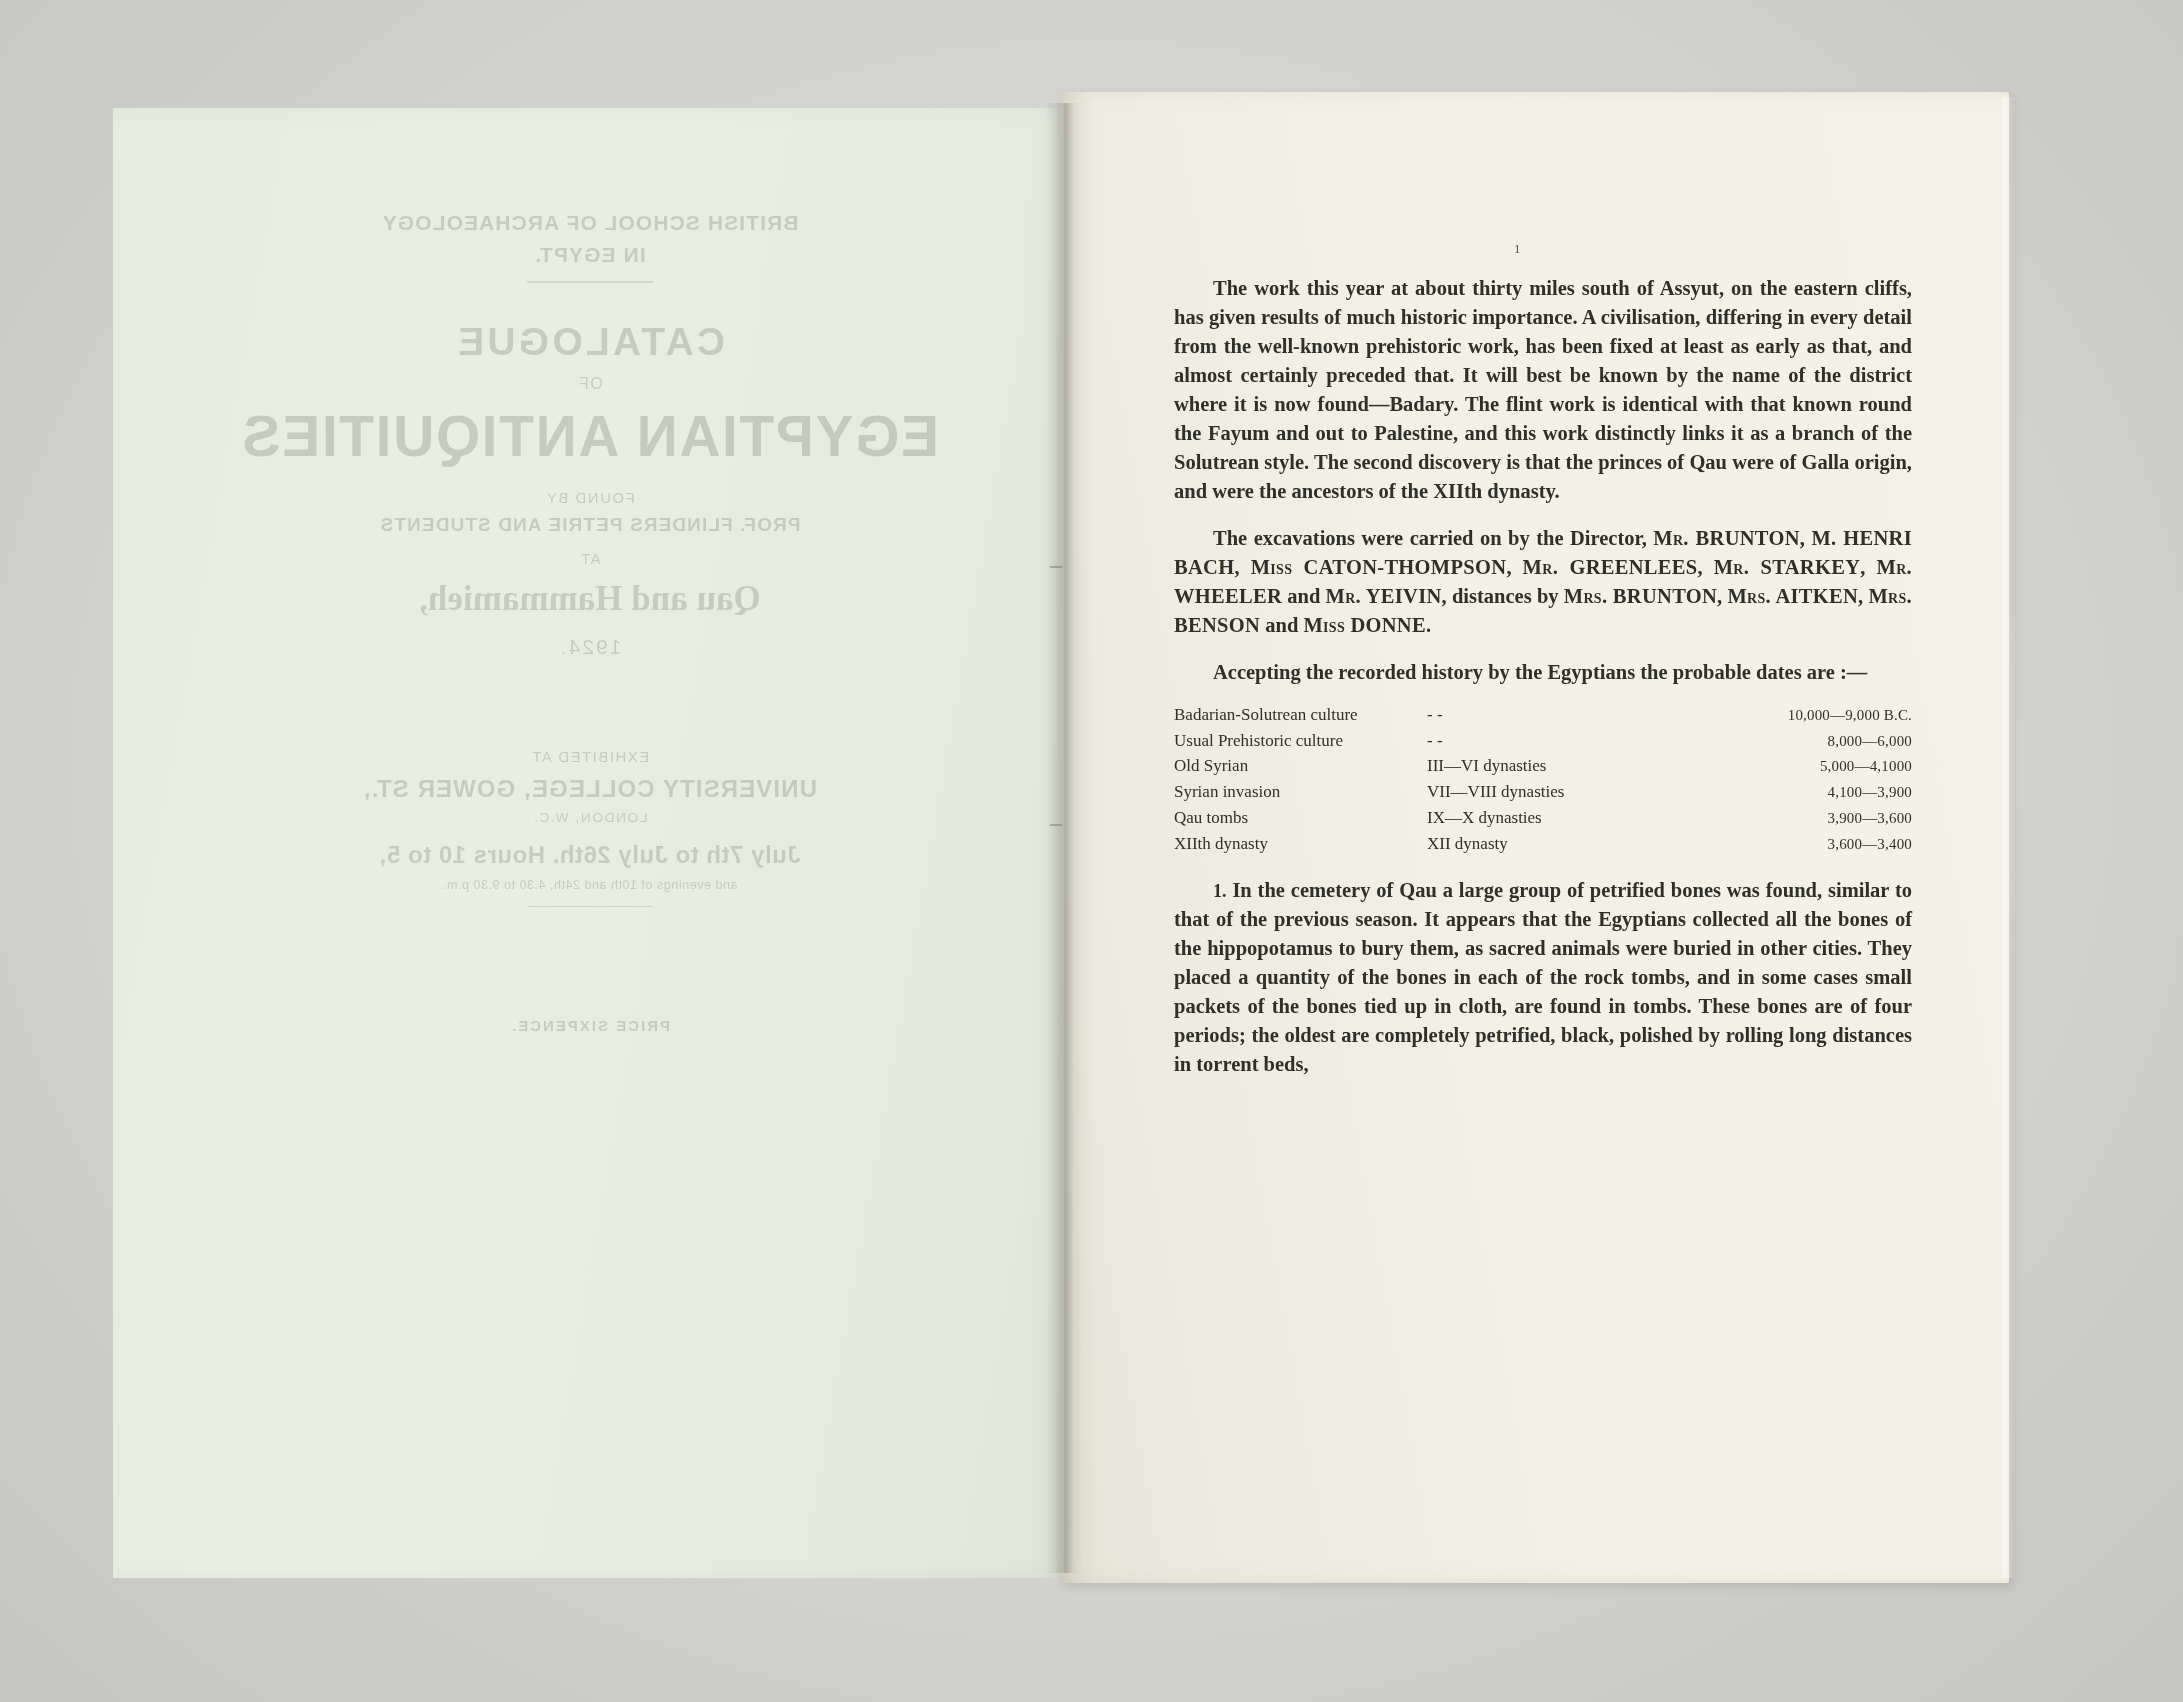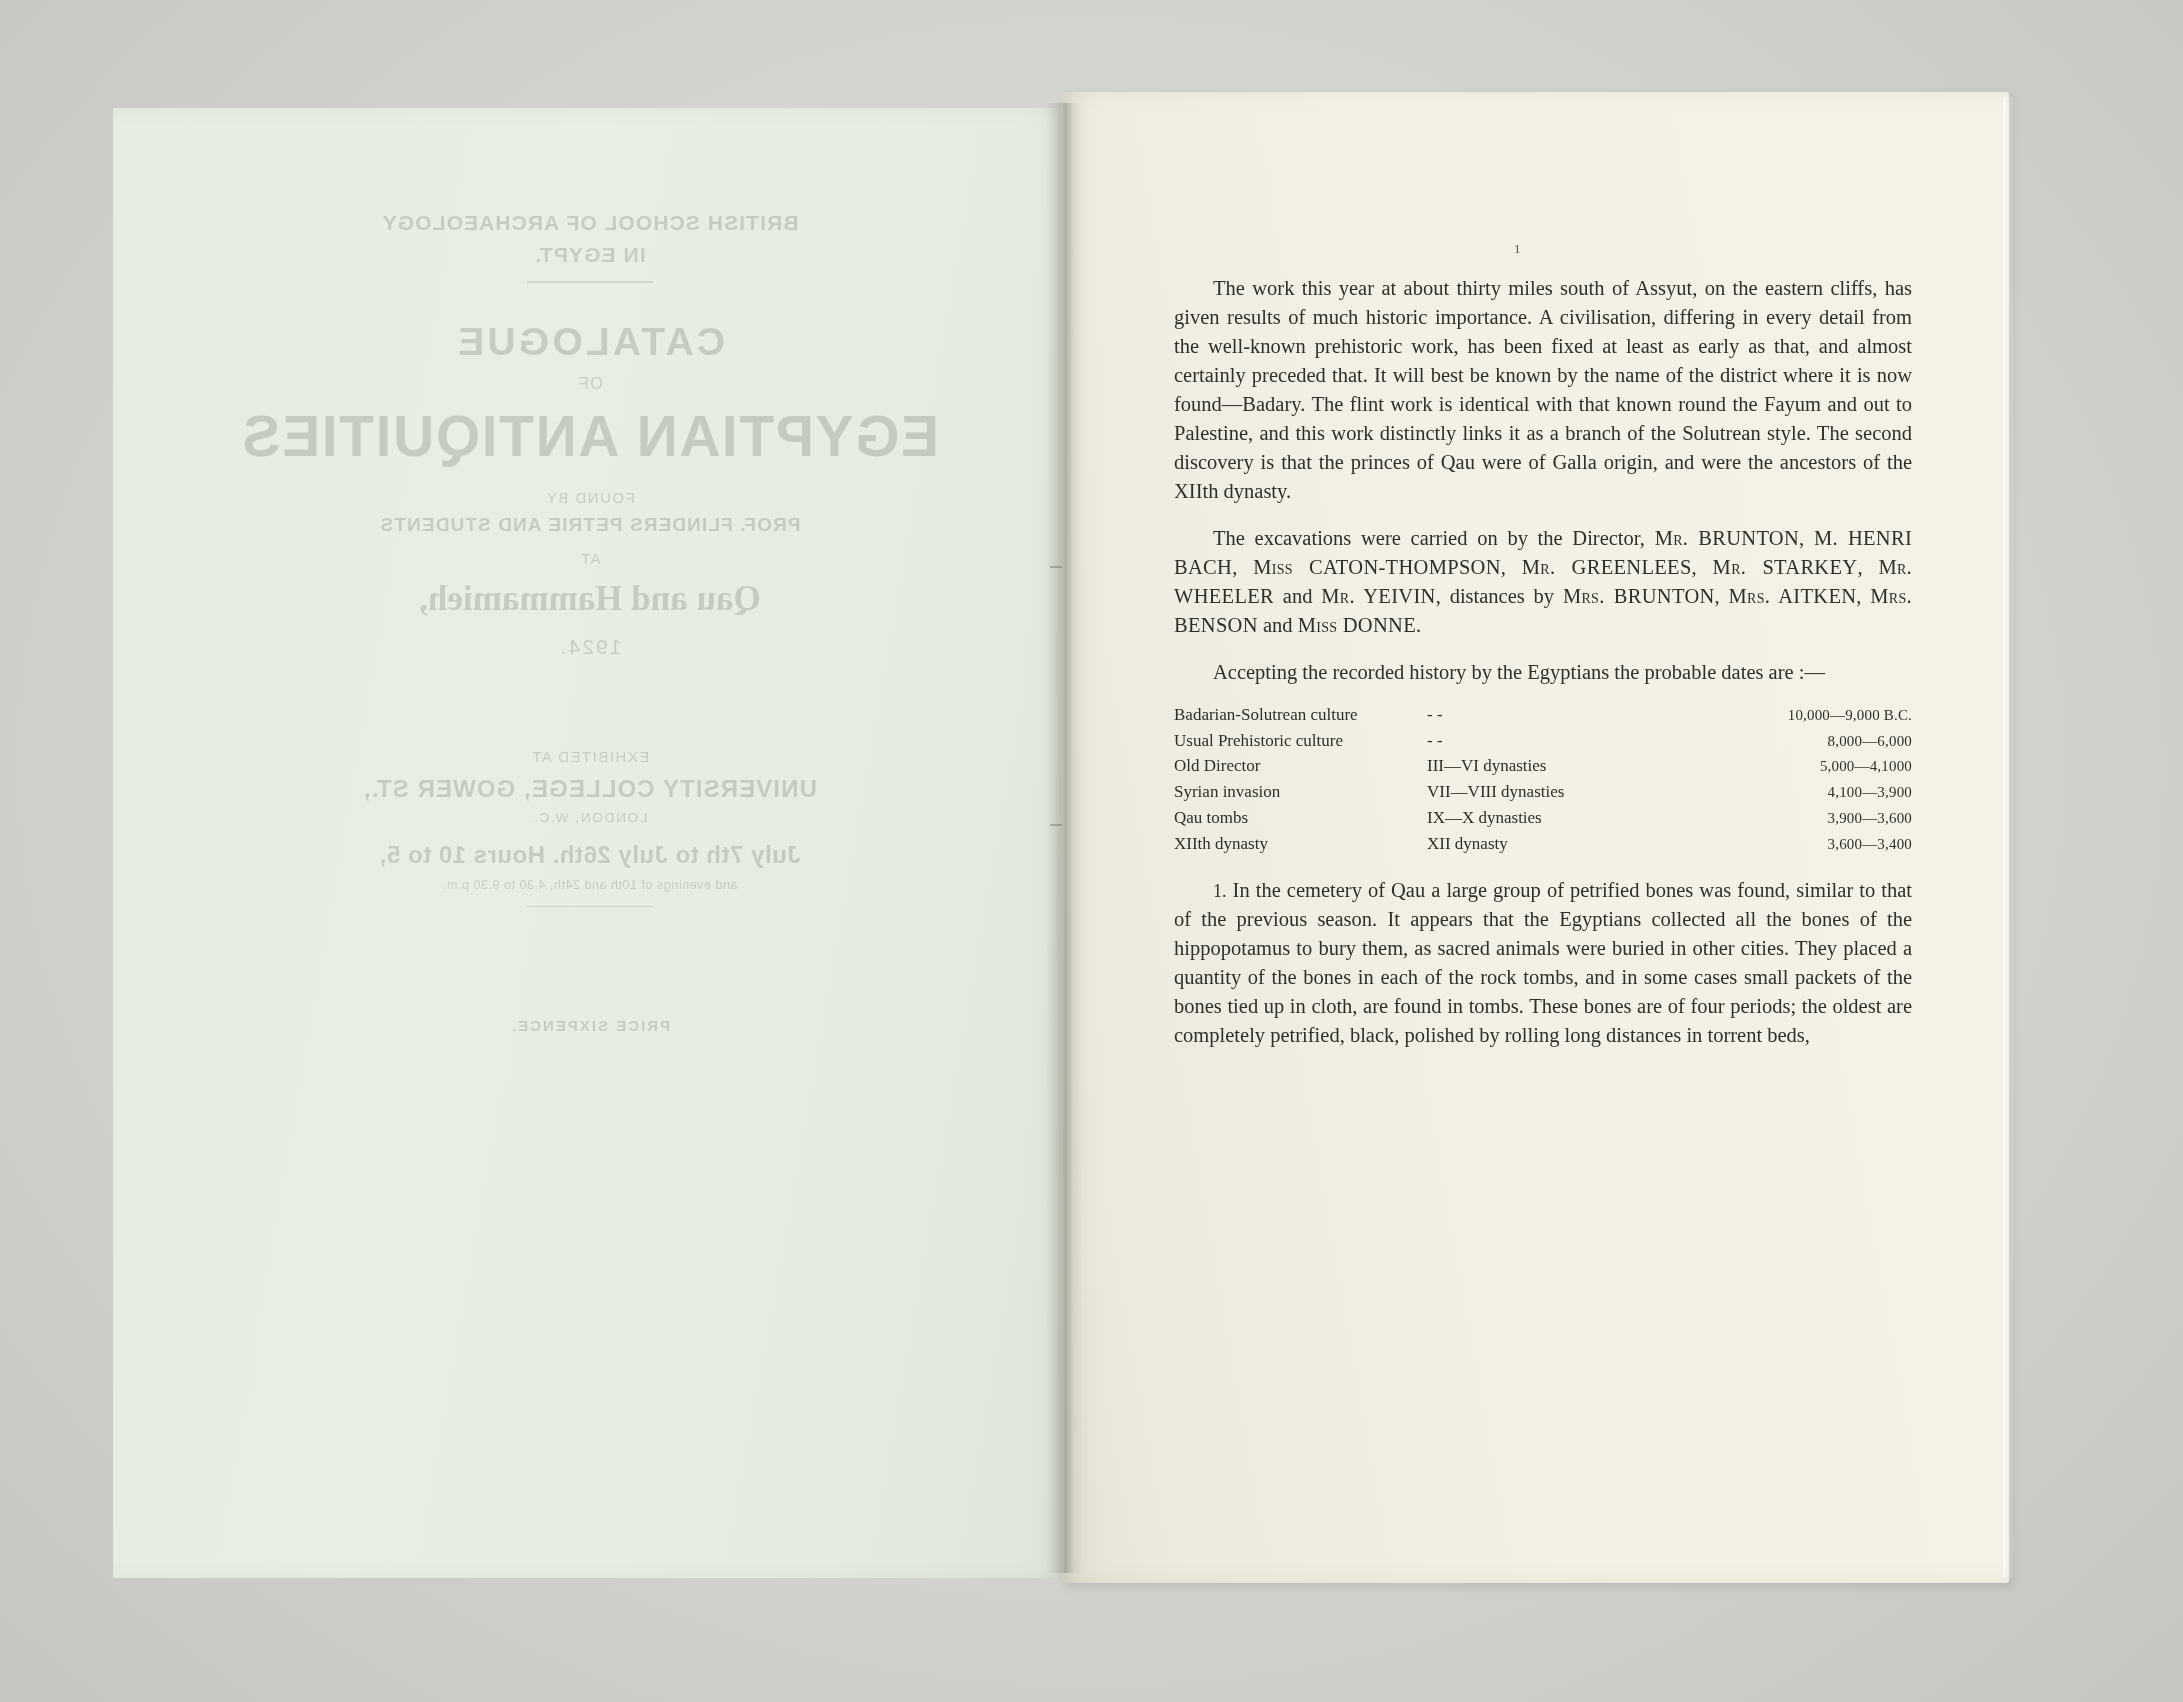--- a/index.html
+++ b/index.html
@@ -127,20 +127,21 @@
     top: 149px;
     font-size: 13px;
     color: #55564c;
     font-family: "Liberation Serif", serif;
   }
   p.para {
     margin: 0 0 18px 0;
     text-align: justify;
     text-justify: inter-word;
     text-indent: 39px;
+    font-weight: bold;
   }
   p.para.tight { margin-bottom: 16px; }
   .sc {
     font-variant: small-caps;
     letter-spacing: 0.3px;
   }
 
   
   table.dates {
     border-collapse: collapse;
@@ -232,21 +233,21 @@
             <td class="c-culture">Badarian-Solutrean culture</td>
             <td class="c-dyn">-      -</td>
             <td class="c-range lowfig">10,000—9,000 B.C.</td>
           </tr>
           <tr>
             <td class="c-culture">Usual Prehistoric culture</td>
             <td class="c-dyn">-      -</td>
             <td class="c-range lowfig">8,000—6,000</td>
           </tr>
           <tr>
-            <td class="c-culture">Old Director</td>
+            <td class="c-culture">Old Syrian</td>
             <td class="c-dyn">III—VI dynasties</td>
             <td class="c-range lowfig">5,000—4,1000</td>
           </tr>
           <tr>
             <td class="c-culture">Syrian invasion</td>
             <td class="c-dyn">VII—VIII dynasties</td>
             <td class="c-range lowfig">4,100—3,900</td>
           </tr>
           <tr>
             <td class="c-culture">Qau tombs</td>

